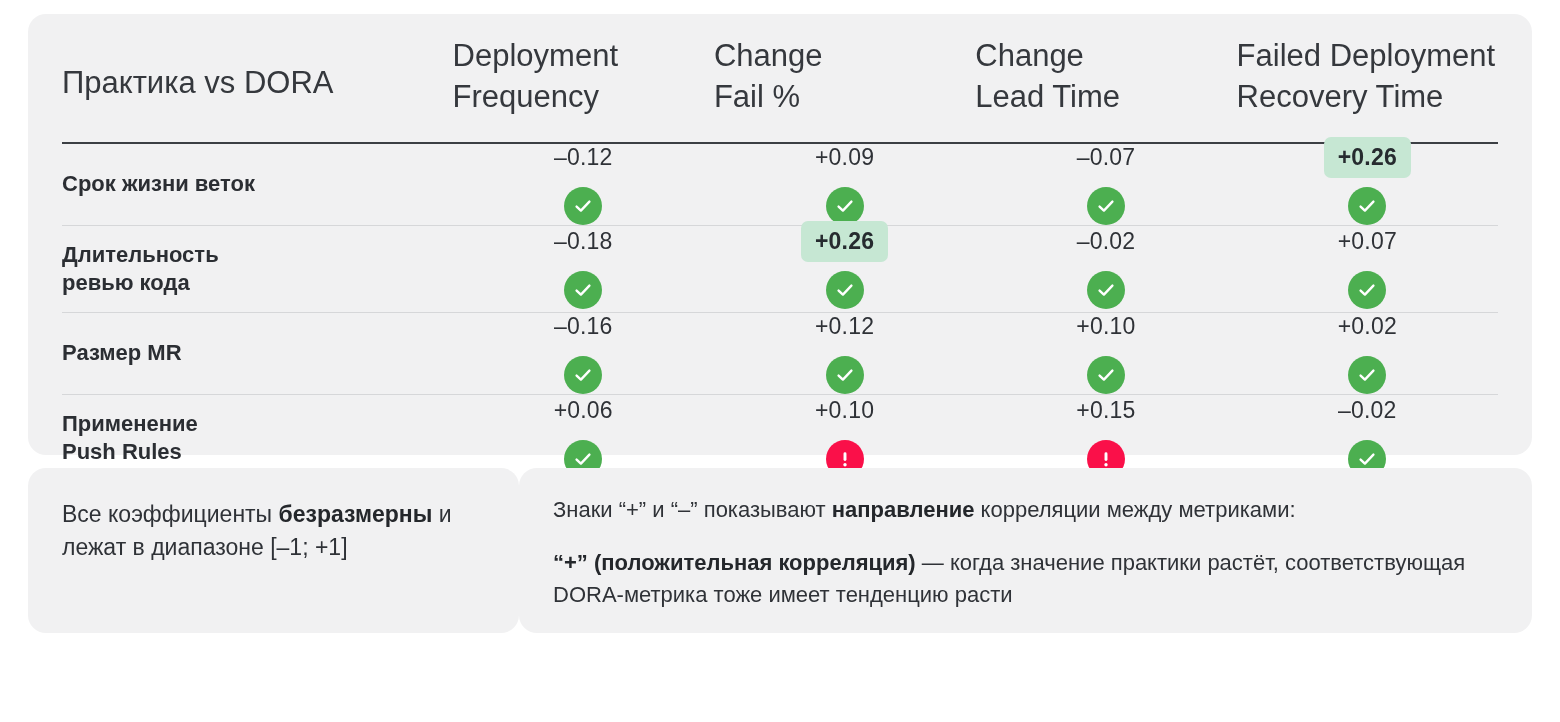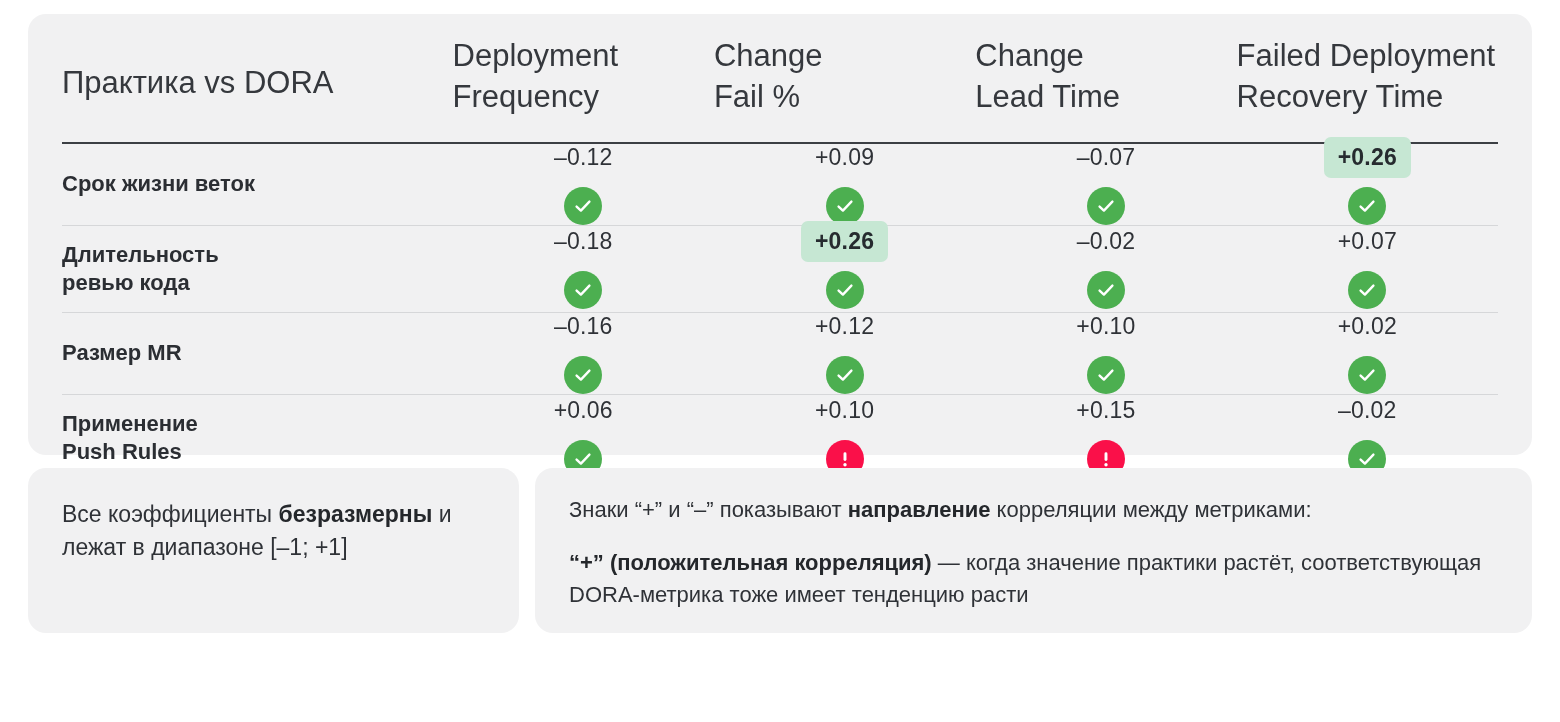--- a/index.html
+++ b/index.html
@@ -100,21 +100,21 @@
     align-items: center;
     justify-content: center;
   }
   .status.ok   { background: #4caf50; }
   .status.warn { background: #fa1049; }
   .status svg { display: block; }
 
   
   .notes {
     display: flex;
-    gap: 16px;
+    gap: 0;
     margin-top: 13px;
   }
   .note {
     background: #f1f1f2;
     border-radius: 18px;
     box-sizing: border-box;
   }
   .note-left {
     width: 491px;
     flex: 0 0 491px;

